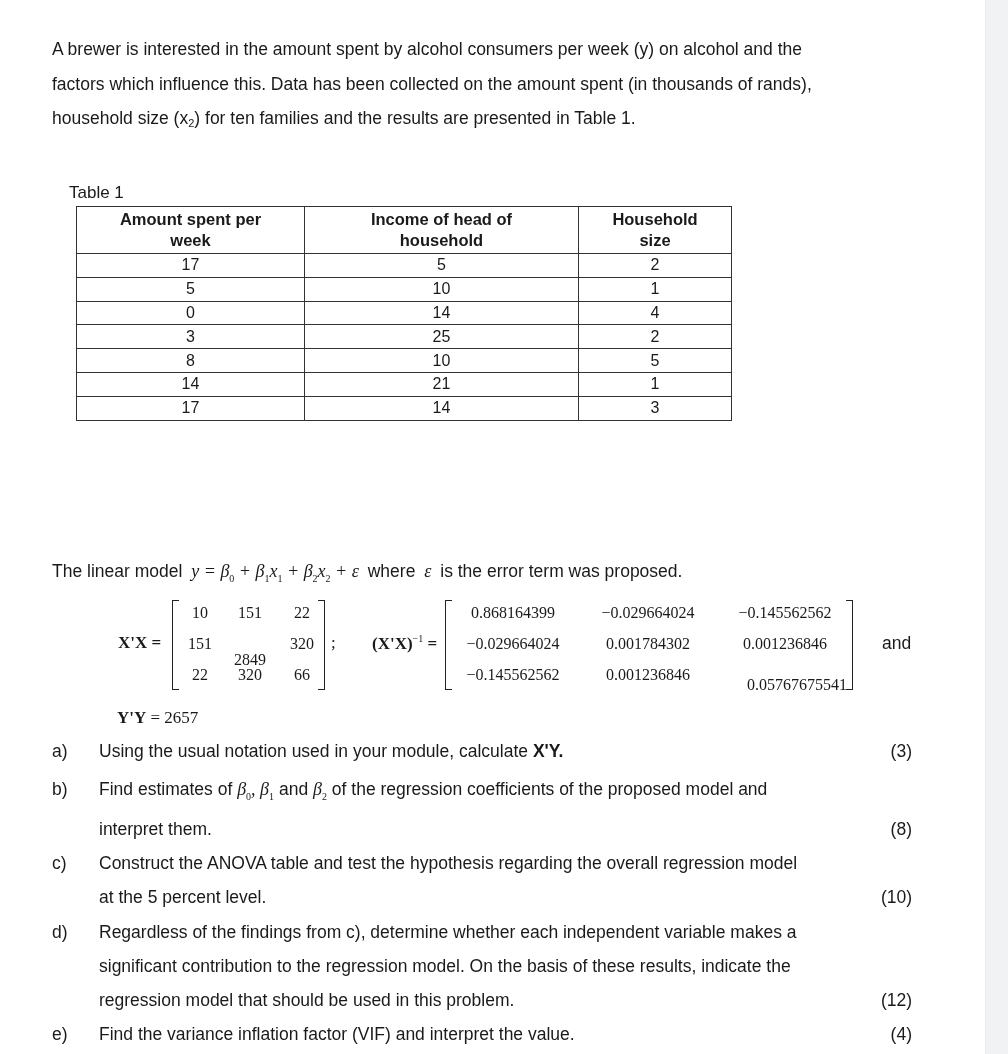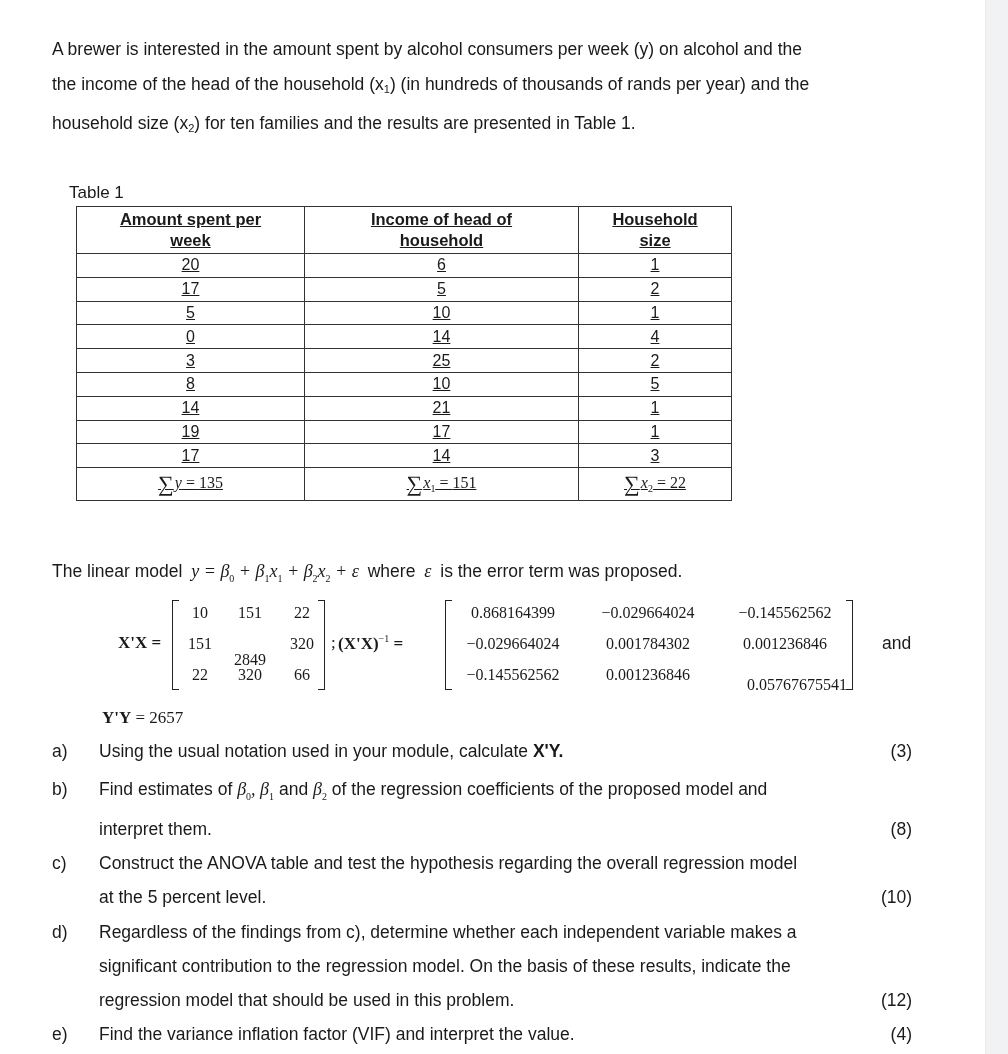--- a/index.html
+++ b/index.html
@@ -20,21 +20,21 @@
     }
     .intro .ln { display: block; white-space: nowrap; }
     sub.s { font-size: 11px; vertical-align: -3px; }
 
     .table-caption { position: absolute; left: 69px; top: 183px; font-size: 17px; }
     table.data {
       position: absolute; left: 76px; top: 206px;
       border-collapse: collapse; font-size: 16px;
     }
     table.data th, table.data td {
-      border: 1px solid #333; text-align: center; padding: 0; height: 22.8px; text-decoration: underline;
+      border: 1px solid #333; text-align: center; padding: 0; height: 22.8px;
     }
     table.data th { font-weight: bold; line-height: 21px; height: 46px; font-size: 16.5px; }
     table.data td.sum { height: 32px; font-family: "Liberation Serif", serif; font-size: 16px; }
     .col0 { width: 227px; } .col1 { width: 273px; } .col2 { width: 152px; }
     .sigma { font-size: 22px; vertical-align: -3px; margin-right: 1px; }
     .m-it { font-style: italic; font-family: "Liberation Serif", serif; }
 
     .model {
       position: absolute; left: 52px; top: 561px; font-size: 17.5px; white-space: nowrap;
     }
@@ -52,60 +52,55 @@
       position: absolute; top: 0; width: 6px; height: 88px;
       border-top: 1.5px solid #222; border-bottom: 1.5px solid #222;
     }
     .matrix .br-l { left: 0; border-left: 1.5px solid #222; }
     .matrix .br-r { right: 0; border-right: 1.5px solid #222; }
     .matrix .cell { position: absolute; text-align: center; line-height: 20px; }
     .semicolon { position: absolute; top: 33px; font-size: 17px; }
     .and-label { position: absolute; left: 882px; top: 33px; font-family: "Liberation Sans", sans-serif; font-size: 17.5px; }
 
     .yy {
-      position: absolute; left: 102px; top: 708px;
+      position: absolute; left: 117px; top: 708px;
       font-family: "Liberation Serif", serif; font-size: 17px; text-align: right;
     }
     .yy b { font-weight: bold; }
 
     .q { position: absolute; left: 0; width: 985px; font-size: 17.5px; }
     .q .letter { position: absolute; left: 52px; }
     .q .text { position: absolute; left: 99px; white-space: nowrap; }
     .q .marks { position: absolute; right: 73px; }
     .q .math { font-family: "Liberation Serif", serif; font-style: italic; font-size: 18px; }
     .q .math sub { font-size: 10px; font-style: normal; }
   </style>
 </head>
 <body>
 
 <div class="page">
 
   <p class="intro">
     <span class="ln">A brewer is interested in the amount spent by alcohol consumers per week (y) on alcohol and the</span>
-    <span class="ln"><span>the income of the head of the household (x</span><sub class="s">1</sub><span>) (in hundreds of thousands of rands per year) and the</span></span>
+    <span class="ln">factors which influence this. Data has been collected on the amount spent (in thousands of rands),</span>
     <span class="ln"><span>household size (x</span><sub class="s">2</sub><span>) for ten families and the results are presented in Table 1.</span></span>
   </p>
 
   <div class="table-caption">Table 1</div>
 
   <table class="data">
     <thead>
       <tr>
         <th class="col0"><span>Amount spent per</span><br><span>week</span></th>
         <th class="col1"><span>Income of head of</span><br><span>household</span></th>
         <th class="col2"><span>Household</span><br><span>size</span></th>
       </tr>
     </thead>
     <tbody id="table-body">
         <tr>
-          <td>20</td>
-          <td>6</td>
-          <td>1</td>
-        </tr>
-        <tr>
           <td>17</td>
           <td>5</td>
           <td>2</td>
         </tr>
         <tr>
           <td>5</td>
           <td>10</td>
           <td>1</td>
         </tr>
         <tr>
@@ -122,33 +117,23 @@
           <td>8</td>
           <td>10</td>
           <td>5</td>
         </tr>
         <tr>
           <td>14</td>
           <td>21</td>
           <td>1</td>
         </tr>
         <tr>
-          <td>19</td>
-          <td>17</td>
-          <td>1</td>
-        </tr>
-        <tr>
           <td>17</td>
           <td>14</td>
           <td>3</td>
-        </tr>
-        <tr>
-          <td class="sum"><span class="sigma">∑</span><span class="m-it">y</span><sub style="font-size:10px"></sub> = <span>135</span></td>
-          <td class="sum"><span class="sigma">∑</span><span class="m-it">x</span><sub style="font-size:10px">1</sub> = <span>151</span></td>
-          <td class="sum"><span class="sigma">∑</span><span class="m-it">x</span><sub style="font-size:10px">2</sub> = <span>22</span></td>
         </tr>
       </tbody>
   </table>
 
   <div class="model">
     <span>The linear model</span>
     <span class="math"><span>y</span> = <span>β</span><sub>0</sub> + <span>β</span><sub>1</sub><span>x</span><sub>1</sub> + <span>β</span><sub>2</sub><span>x</span><sub>2</sub> + <span>ε</span></span>
     <span>where</span>
     <span class="math">ε</span>
     <span>is the error term was proposed.</span>
@@ -163,21 +148,21 @@
         <div class="cell" style="top: 3px; left: 18px; width: 120px;">151</div>
         <div class="cell" style="top: 3px; left: 70px; width: 120px;">22</div>
         <div class="cell" style="top: 34px; left: -32px; width: 120px;">151</div>
         <div class="cell" style="top: 50px; left: 18px; width: 120px;">2849</div>
         <div class="cell" style="top: 34px; left: 70px; width: 120px;">320</div>
         <div class="cell" style="top: 65px; left: -32px; width: 120px;">22</div>
         <div class="cell" style="top: 65px; left: 18px; width: 120px;">320</div>
         <div class="cell" style="top: 65px; left: 70px; width: 120px;">66</div>
       </div>
     <div class="semicolon" style="left:331px;">;</div>
-    <div class="mlabel" style="left:338px;text-align:right;"><span>(X'X)</span><sup>−1</sup> =</div>
+    <div class="mlabel" style="left:372px;text-align:right;"><span>(X'X)</span><sup>−1</sup> =</div>
     <div class="matrix" id="inv-matrix" style="left:445px; width:408px;">
       <div class="br-l"></div>
       <div class="br-r"></div>
     <div class="cell" style="top: 3px; left: 8px; width: 120px;">0.868164399</div>
         <div class="cell" style="top: 3px; left: 143px; width: 120px;">−0.029664024</div>
         <div class="cell" style="top: 3px; left: 280px; width: 120px;">−0.145562562</div>
         <div class="cell" style="top: 34px; left: 8px; width: 120px;">−0.029664024</div>
         <div class="cell" style="top: 34px; left: 143px; width: 120px;">0.001784302</div>
         <div class="cell" style="top: 34px; left: 280px; width: 120px;">0.001236846</div>
         <div class="cell" style="top: 65px; left: 8px; width: 120px;">−0.145562562</div>

